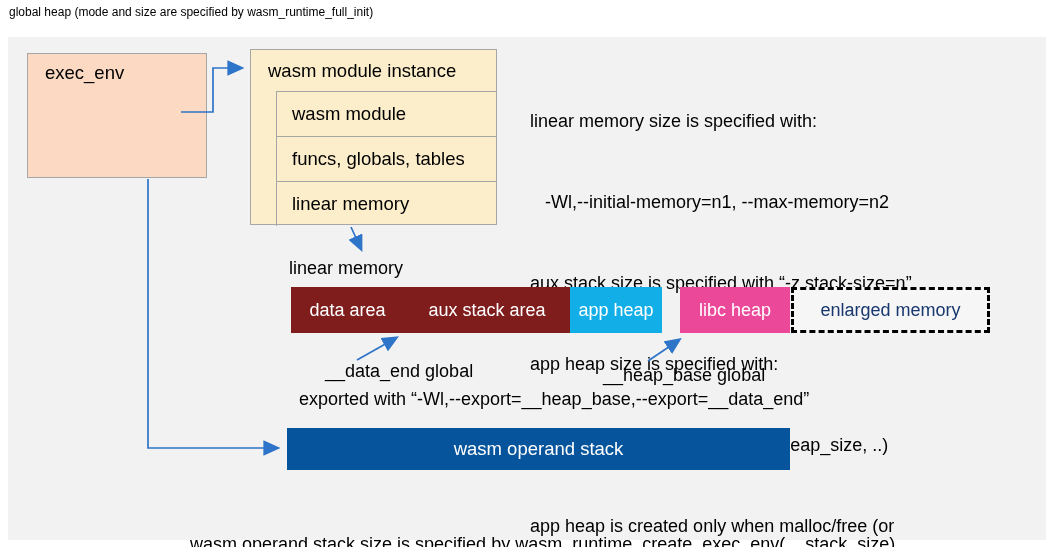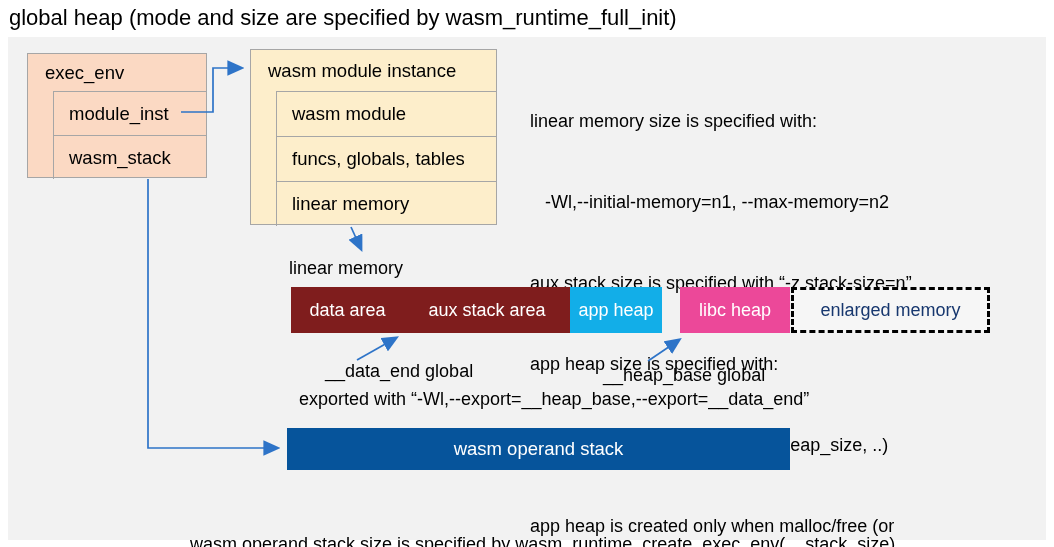--- a/index.html
+++ b/index.html
@@ -1,21 +1,21 @@
 <!DOCTYPE html>
 <html><head>
 <meta charset="utf-8">
 <style>
   html,body { margin:0; padding:0; background:#ffffff; }
   .canvas {
     position:relative; width:1054px; height:547px; overflow:hidden;
     font-family:"Liberation Sans", sans-serif; color:#000;
   }
   .title {
-    position:absolute; left:9px; top:5px; font-size:22px; color:#000;
+    position:absolute; left:9px; top:5px; font-size:12px; color:#000;
     white-space:nowrap;
   }
   .panel {
     position:absolute; left:8px; top:37px; width:1038px; height:503px;
     background:#f2f2f2;
   }
   
   .box { position:absolute; border:1px solid #a6a6a6; box-sizing:border-box; }
   .box-header {
     display:flex; align-items:center; padding-left:17px;
@@ -66,24 +66,20 @@
 <body>
 
 <div class="canvas">
 
   <div class="title">global heap (mode and size are specified by wasm_runtime_full_init)</div>
 
   <div class="panel"></div>
 
   <div class="box exec-env" style="background-color: rgb(251, 217, 195);">
     <div class="box-header">exec_env</div>
-    <div class="box-rows">
-      <div class="box-row">module_inst</div>
-      <div class="box-row">wasm_stack</div>
-    </div>
   </div>
 
   <div class="box mod-inst" style="background-color: rgb(253, 238, 203);">
     <div class="box-header">wasm module instance</div>
     <div class="box-rows">
       <div class="box-row">wasm module</div>
       <div class="box-row">funcs, globals, tables</div>
       <div class="box-row">linear memory</div>
     </div>
   </div>

